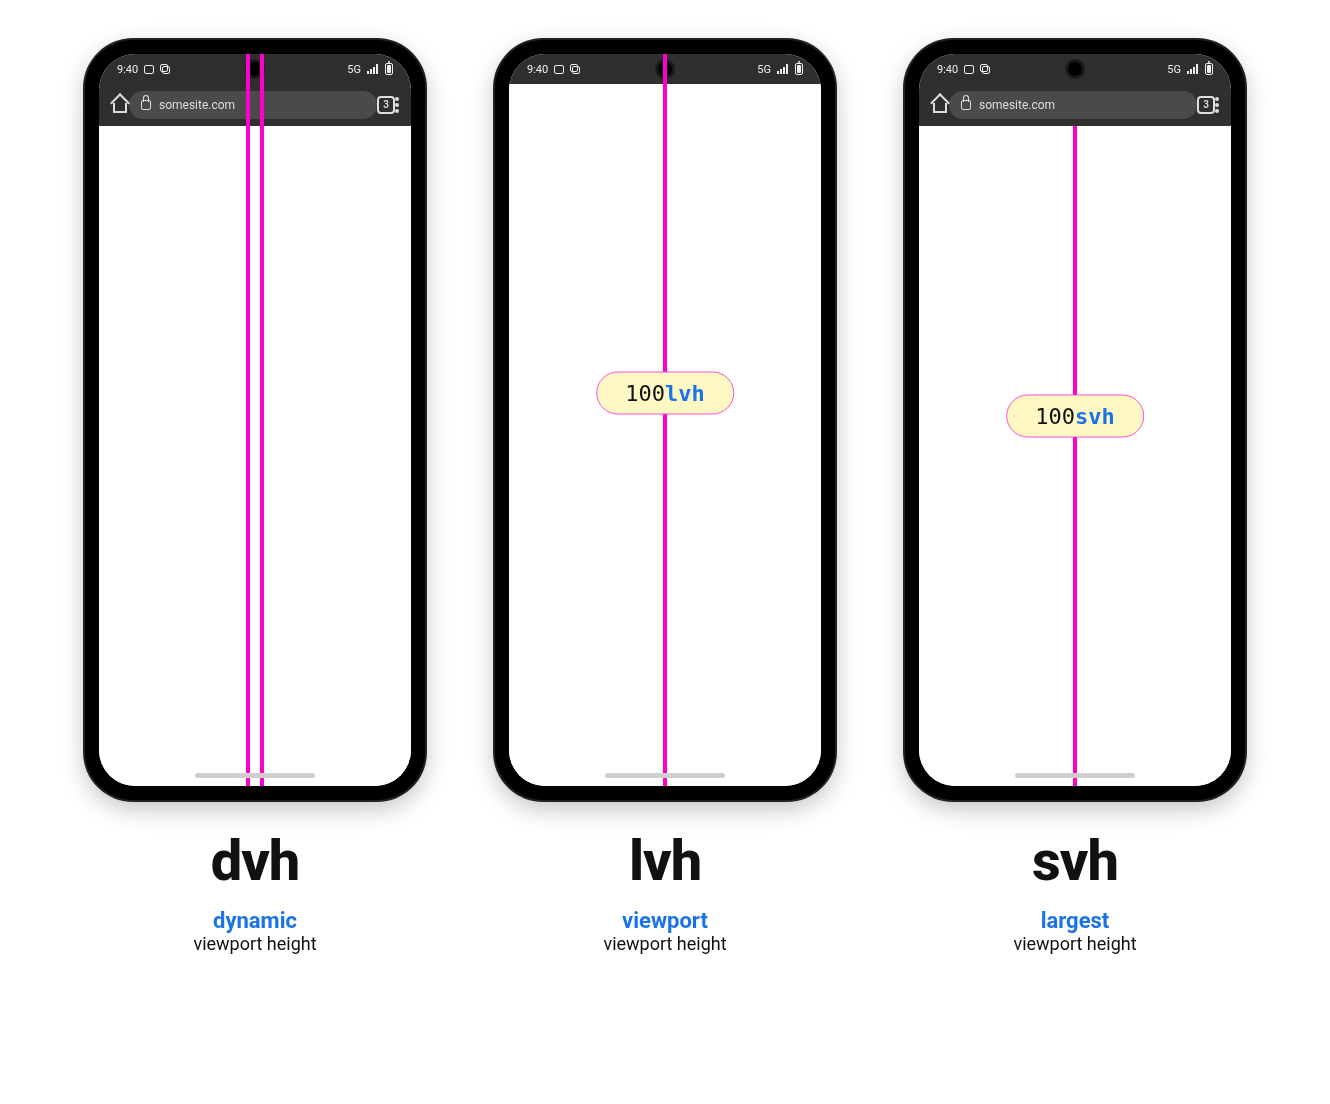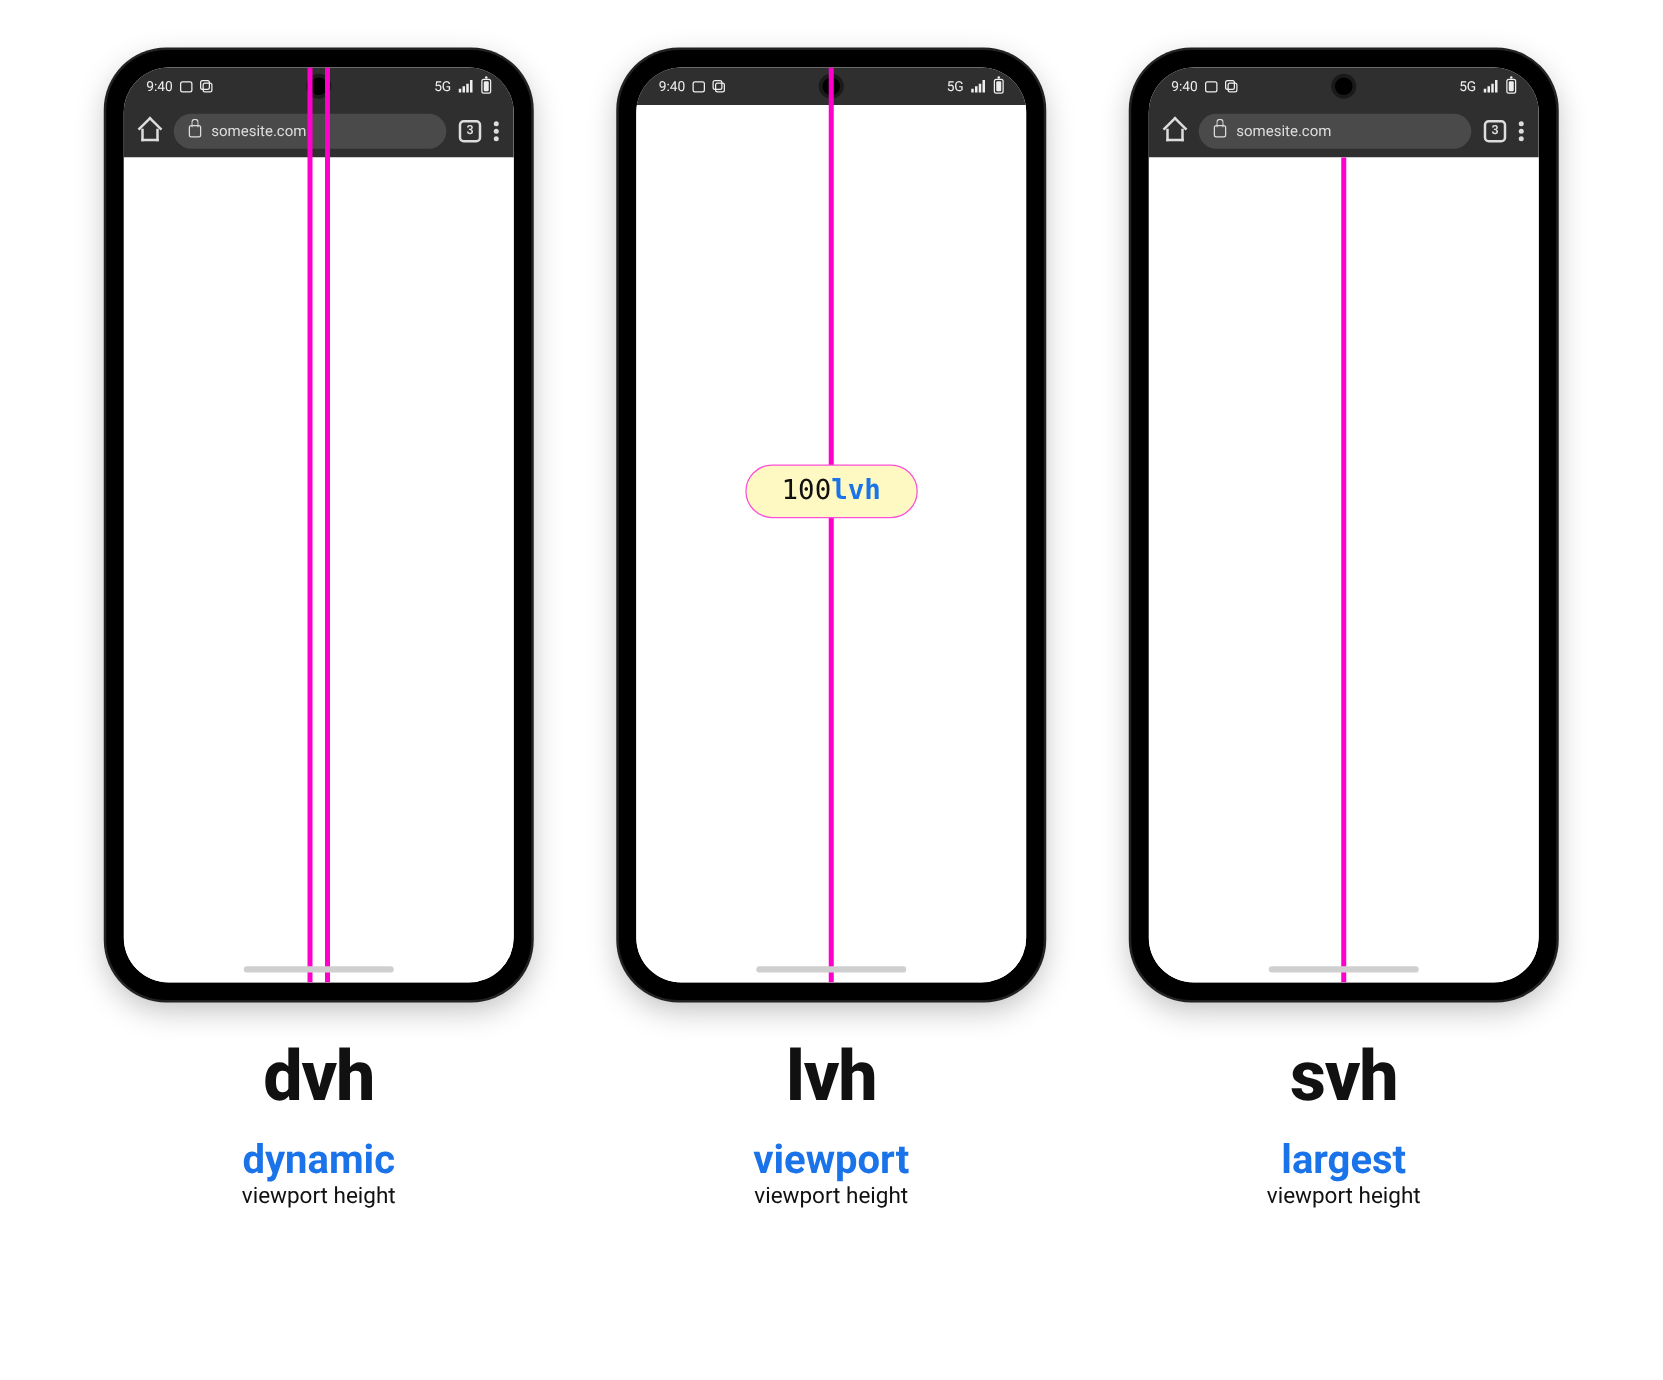--- a/index.html
+++ b/index.html
@@ -106,21 +106,20 @@
   }
   .stack::before{ inset:0 2px 2px 0; }
   .stack::after{ inset:2px 0 0 2px; }
 
   
   .urlbar {
     height: 42px;
     background: #2f2f2f;
     display: flex;
     align-items: center;
-    gap: 10px;
     padding: 0 12px;
     flex-shrink: 0;
   }
   .home-ico {
     width: 18px; height: 16px;
     position: relative;
   }
   .home-ico::before{
     content:""; position:absolute; left:2px; right:2px; bottom:0; top:6px;
     border:2px solid #ddd; border-top:none;
@@ -211,21 +210,21 @@
     margin-top: 28px;
   }
   .caption h2 {
     font-size: 56px;
     font-weight: 800;
     letter-spacing: -1px;
     color: #111;
   }
   .caption .sub1 {
     margin-top: 14px;
-    font-size: 32px;
+    font-size: 22px;
     color: #1a73e8;
     font-weight: 700;
   }
   .caption .sub2 {
     font-size: 18px;
     color: #111;
     font-weight: 400;
   }
 </style>
 </head>
@@ -332,20 +331,23 @@
           </div>
           <span class="tabcount">3</span>
           <span class="kebab">
               <span></span>
               <span></span>
               <span></span>
             </span>
         </div>
         <div class="viewport">
           <div class="line full"></div>
+          <div class="pill">
+            <span>100</span><span class="unit">svh</span>
+          </div>
           <div class="nav-handle"></div>
         </div>
       </div>
     </div>
     <div class="caption">
       <h2>svh</h2>
       <div class="sub1">largest</div>
       <div class="sub2">viewport height</div>
     </div>
   </div>

